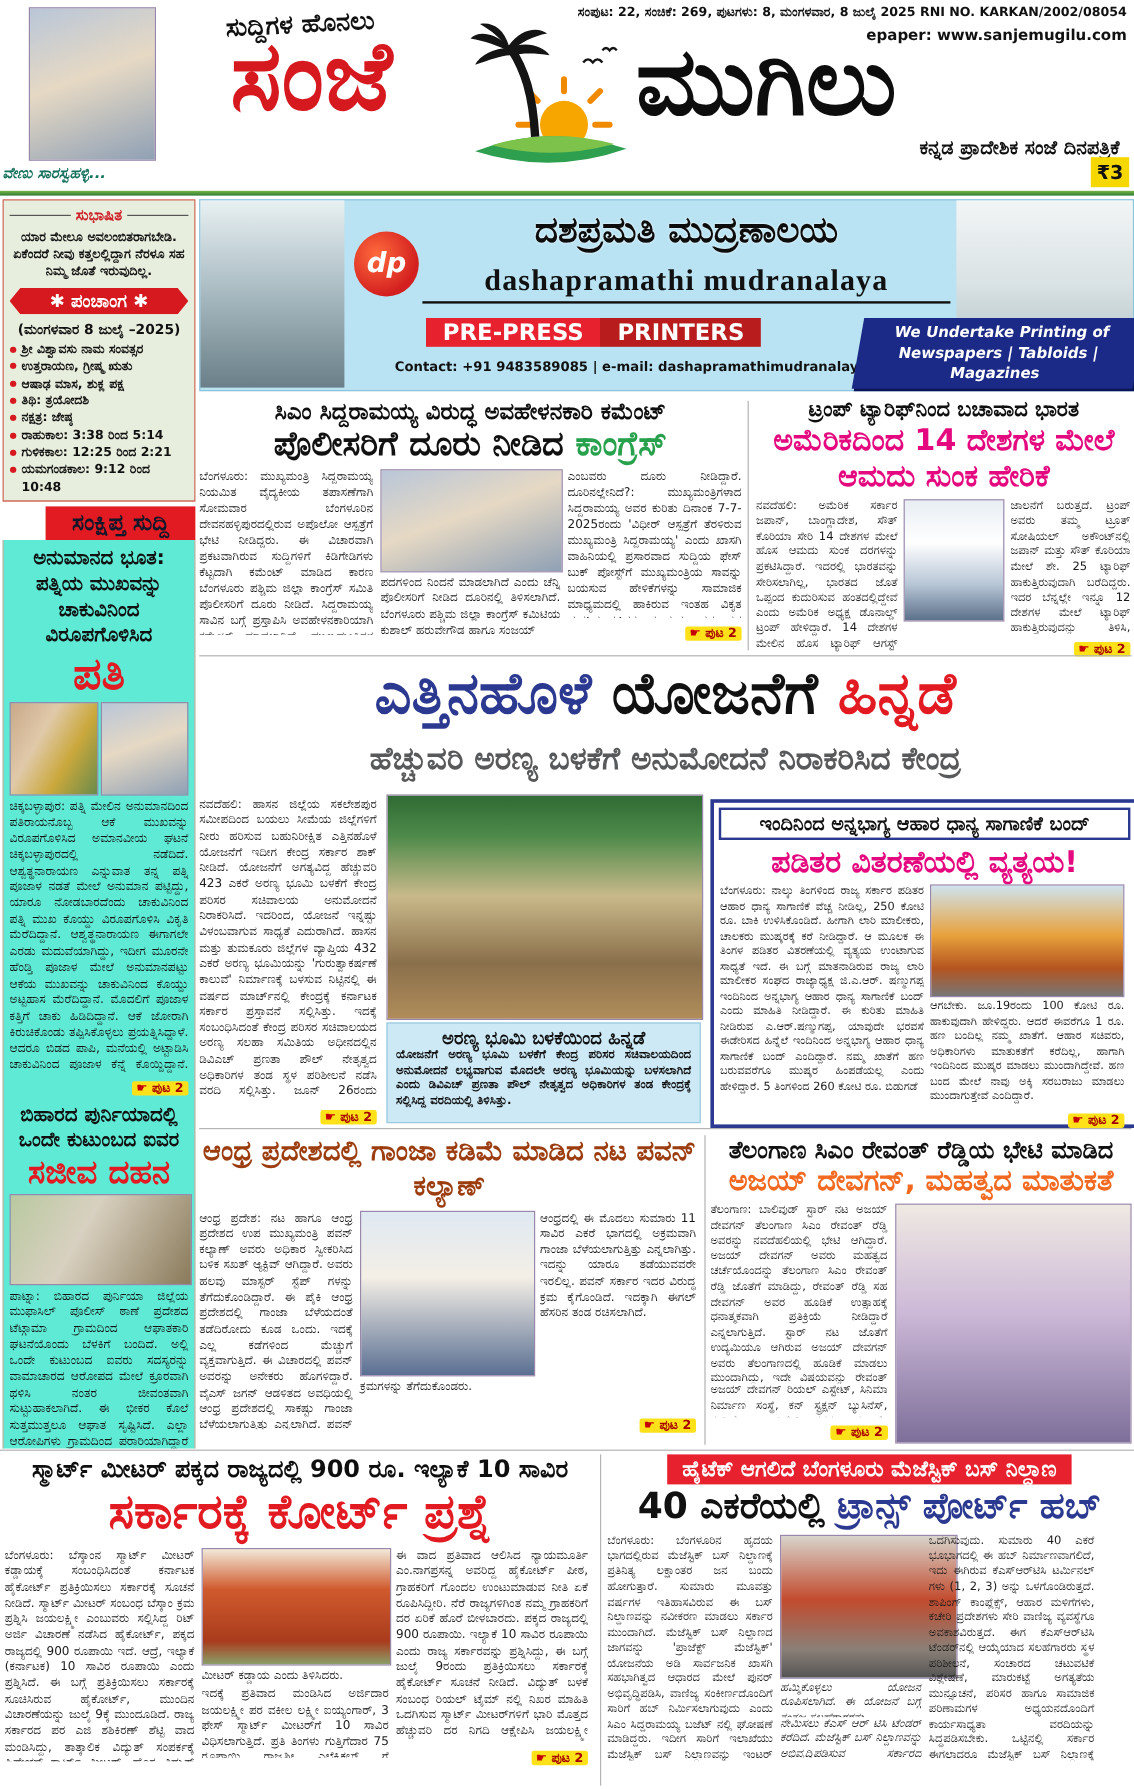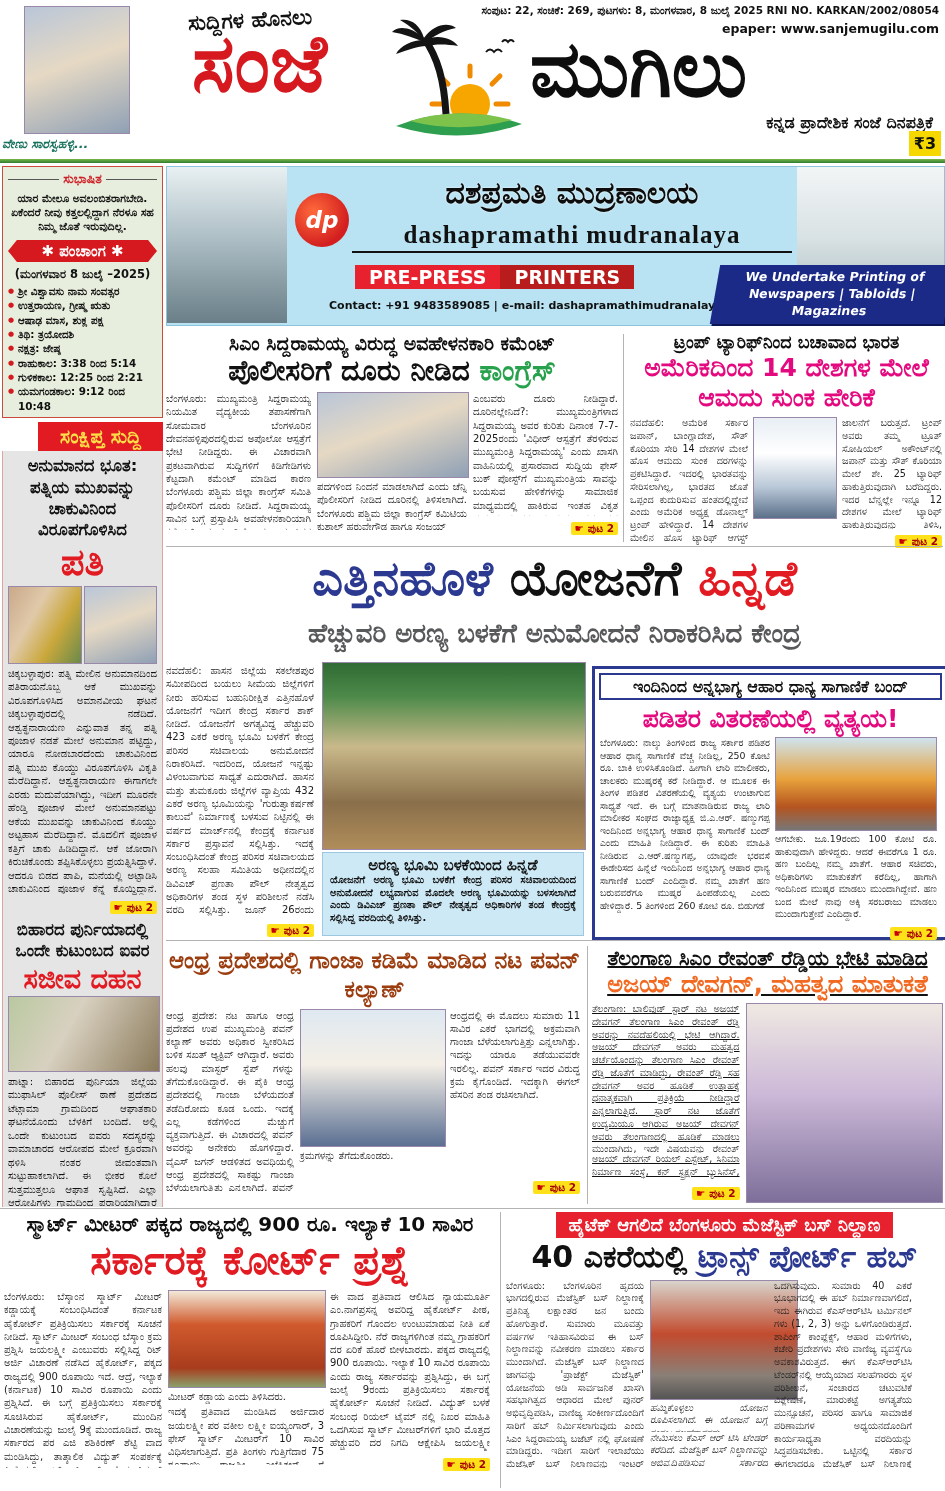--- a/index.html
+++ b/index.html
@@ -36,23 +36,23 @@
   .panel1{background:#e7eedd;border:1px solid #cc4a3a;padding:4px 5px;}
   .subh-head{display:flex;align-items:center;gap:4px;color:#cf2027;font-weight:700;font-size:12.5px;justify-content:center;}
   .subh-head .ln{flex:1;border-top:1.5px solid #555;}
   .quote{font-size:10.6px;font-weight:700;text-align:center;line-height:1.32;margin:5px 0 6px;}
   .ribbon{background:#d6191f;color:#fff;font-weight:700;font-size:15px;text-align:center;
           padding:2px 0;clip-path:polygon(6% 0,94% 0,100% 50%,94% 100%,6% 100%,0 50%);}
   .pdate{font-size:11.5px;font-weight:700;text-align:center;margin:5px 0 3px;}
   .plist{list-style:none;margin:0;padding:0;}
   .plist li{font-size:10.4px;font-weight:700;line-height:1.38;padding-left:10px;position:relative;}
   .plist li::before{content:"●";color:#d6191f;font-size:7px;position:absolute;left:0;top:3px;}
-  .sbanner{background:#e21b22;color:#fde047;font-weight:700;font-size:19px;text-align:center;
+  .sbanner{background:#e21b22;color:#0f172a;font-weight:700;font-size:19px;text-align:center;
            padding:3px 0;margin-top:4px;margin-left:36px;}
-  .pinkpanel{background:#e5e5e5;border:1px solid #e0a59a;border-top:none;padding:4px 5px;}
+  .pinkpanel{background:#5eead4;border:1px solid #e0a59a;border-top:none;padding:4px 5px;}
   .sb-head{font-size:16.5px;line-height:1.3;font-weight:700;text-align:center;color:#111;}
   .sb-big{font-size:37px;font-weight:700;color:#e21b22;text-align:center;line-height:1.05;margin:3px 0;}
   .sb-big2{font-size:27px;}
   .sb-photos{display:flex;gap:2px;margin:3px 0;}
   .sb-body{font-size:10.2px;line-height:1.32;text-align:justify;}
   .tagrow{text-align:right;margin-top:1px;}
   
   .ad{left:166px;top:166px;width:777px;height:158px;background:#b9e3f3;border:1px solid #8cc4de;}
   .dp{border-radius:50%;background:radial-gradient(circle at 35% 35%,#ff6a3c,#d31f1f 70%);color:#fff;
       font-style:italic;font-weight:700;font-size:23px;display:flex;align-items:center;justify-content:center;}
@@ -248,21 +248,21 @@
       </div>
       <div style="width:130px;">
         <div class="body10 just hidov" style="height:166px;">ಆಂಧ್ರದಲ್ಲಿ ಈ ಮೊದಲು ಸುಮಾರು 11 ಸಾವಿರ ಎಕರೆ ಭಾಗದಲ್ಲಿ ಅಕ್ರಮವಾಗಿ ಗಾಂಜಾ ಬೆಳೆಯಲಾಗುತ್ತಿತ್ತು ಎನ್ನಲಾಗಿತ್ತು. ಇದನ್ನು ಯಾರೂ ತಡೆಯುವವರೇ ಇರಲಿಲ್ಲ. ಪವನ್ ಸರ್ಕಾರ ಇದರ ವಿರುದ್ಧ ಕ್ರಮ ಕೈಗೊಂಡಿದೆ. ಇದಕ್ಕಾಗಿ ಈಗಲ್ ಹೆಸರಿನ ತಂಡ ರಚಿಸಲಾಗಿದೆ.</div>
         <div class="tagrow"><span class="ptag"><span class="fing">☛</span> <span>ಪುಟ 2</span></span></div>
       </div>
     </div>
   </div>
 
   <div class="abs vline" style="left:587px;top:946px;height:258px;"></div>
 
-  <div class="abs" style="left:592px;top:946px;width:351px;height:258px;text-decoration:underline;">
+  <div class="abs" style="left:592px;top:946px;width:351px;height:258px;">
     <div class="c b nw" style="font-size:20px;">ತೆಲಂಗಾಣ ಸಿಎಂ ರೇವಂತ್ ರೆಡ್ಡಿಯ ಭೇಟಿ ಮಾಡಿದ</div>
     <div class="c b hl-orange nw" style="font-size:24px;">ಅಜಯ್ ದೇವಗನ್, ಮಹತ್ವದ ಮಾತುಕತೆ</div>
     <div style="display:flex;gap:6px;margin-top:5px;">
       <div style="width:148px;">
         <div class="body10 just hidov" style="height:150px;font-size:9.6px;">ತೆಲಂಗಾಣ: ಬಾಲಿವುಡ್ ಸ್ಟಾರ್ ನಟ ಅಜಯ್ ದೇವಗನ್ ತೆಲಂಗಾಣ ಸಿಎಂ ರೇವಂತ್ ರೆಡ್ಡಿ ಅವರನ್ನು ನವದೆಹಲಿಯಲ್ಲಿ ಭೇಟಿ ಆಗಿದ್ದಾರೆ. ಅಜಯ್ ದೇವಗನ್ ಅವರು ಮಹತ್ವದ ಚರ್ಚೆಯೊಂದನ್ನು ತೆಲಂಗಾಣ ಸಿಎಂ ರೇವಂತ್ ರೆಡ್ಡಿ ಜೊತೆಗೆ ಮಾಡಿದ್ದು, ರೇವಂತ್ ರೆಡ್ಡಿ ಸಹ ದೇವಗನ್ ಅವರ ಹೂಡಿಕೆ ಉತ್ಸಾಹಕ್ಕೆ ಧನಾತ್ಮಕವಾಗಿ ಪ್ರತಿಕ್ರಿಯೆ ನೀಡಿದ್ದಾರೆ ಎನ್ನಲಾಗುತ್ತಿದೆ. ಸ್ಟಾರ್ ನಟ ಜೊತೆಗೆ ಉದ್ಯಮಿಯೂ ಆಗಿರುವ ಅಜಯ್ ದೇವಗನ್ ಅವರು ತೆಲಂಗಾಣದಲ್ಲಿ ಹೂಡಿಕೆ ಮಾಡಲು ಮುಂದಾಗಿದ್ದು, ಇದೇ ವಿಷಯವನ್ನು ರೇವಂತ್ ರೆಡ್ಡಿ ಜೊತೆಗೆ ಚರ್ಚೆ ನಡೆಸಿದ್ದಾರೆ.</div>
         <div class="body10 just hidov" style="height:28px;font-size:9.6px;">ಅಜಯ್ ದೇವಗನ್ ರಿಯಲ್ ಎಸ್ಟೇಟ್, ಸಿನಿಮಾ ನಿರ್ಮಾಣ ಸಂಸ್ಥೆ, ಕನ್ ಸ್ಟ್ರಕ್ಷನ್ ಬ್ಯುಸಿನೆಸ್, ಸ್ಟುಡಿಯೋ ಬ್ಯುಸಿನೆಸ್ ಗಳನ್ನು ಮುಂಬೈ, ಪುಣೆಗಳಲ್ಲಿ ಹೊಂದಿದ್ದಾರೆ. ಇದೀಗ ತಮ್ಮ ಉದ್ಯಮವನ್ನು ತೆಲಂಗಾಣ ರಾಜ್ಯಕ್ಕೂ ವಿಸ್ತರಿಸುವ ಬಯಕೆಯನ್ನು ವ್ಯಕ್ತಪಡಿಸಿದ್ದು, ಇದೇ ಕಾರಣಕ್ಕೆ ಸಿಎಂ ರೇವಂತ್ ರೆಡ್ಡಿ ಅವರನ್ನು ಭೇಟಿ ಆಗಿ ಮಾತುಕತೆ ನಡೆಸಿದ್ದಾರೆ. ಸಿಎಂ ರೇವಂತ್ ರೆಡ್ಡಿ ಅವರು ತೆಲಂಗಾಣದಲ್ಲಿ ಮಲ್ಟಿಮೀಡಿಯಾ ಮತ್ತು ಸಿನಿಮಾಗಳಿಗೆ ಹೆಚ್ಚಿನ ಮೂಲ ಸಂಪನ್ಮೂಲವನ್ನು ಒದಗಿಸುವ ನಿಟ್ಟಿನಲ್ಲಿ ಕಾರ್ಯೋನ್ಮುಖರಾಗಿದ್ದು,</div>
         <div class="tagrow"><span class="ptag"><span class="fing">☛</span> <span>ಪುಟ 2</span></span></div>
       </div>
       <div class="ph ph-ajay" style="width:196px;height:198px;"></div>
     </div>

